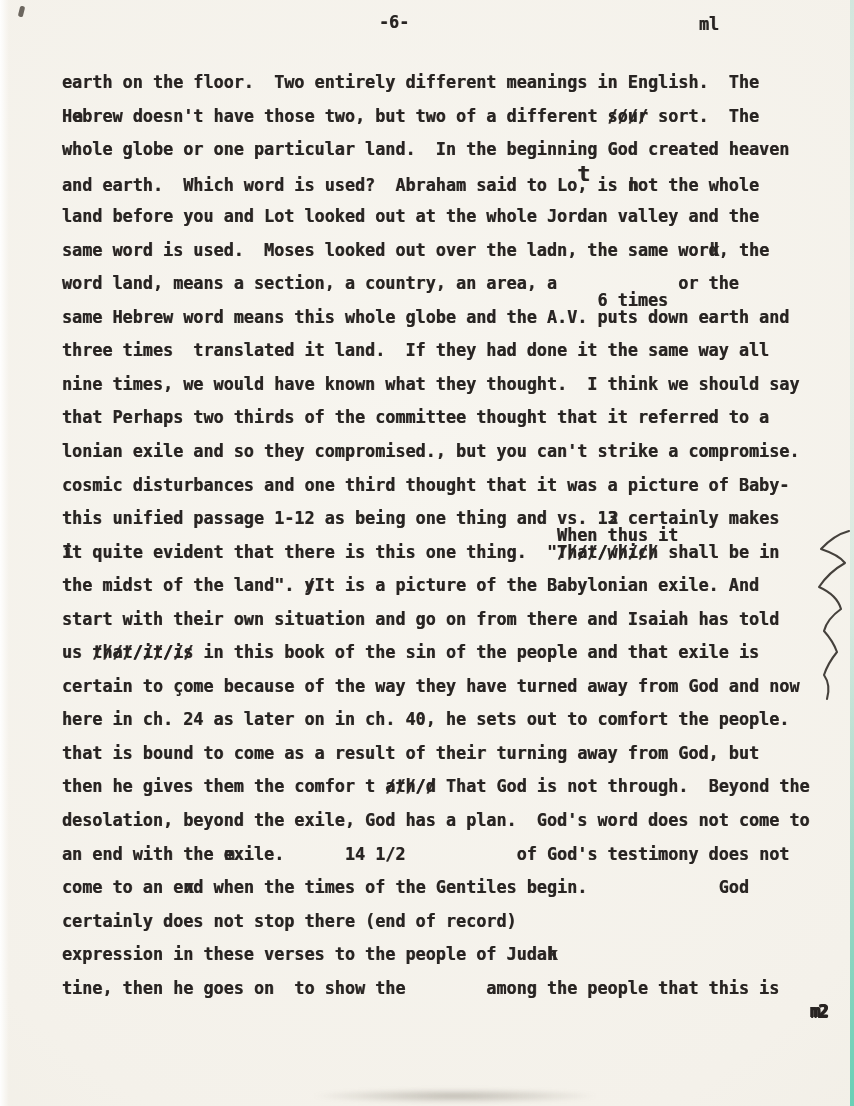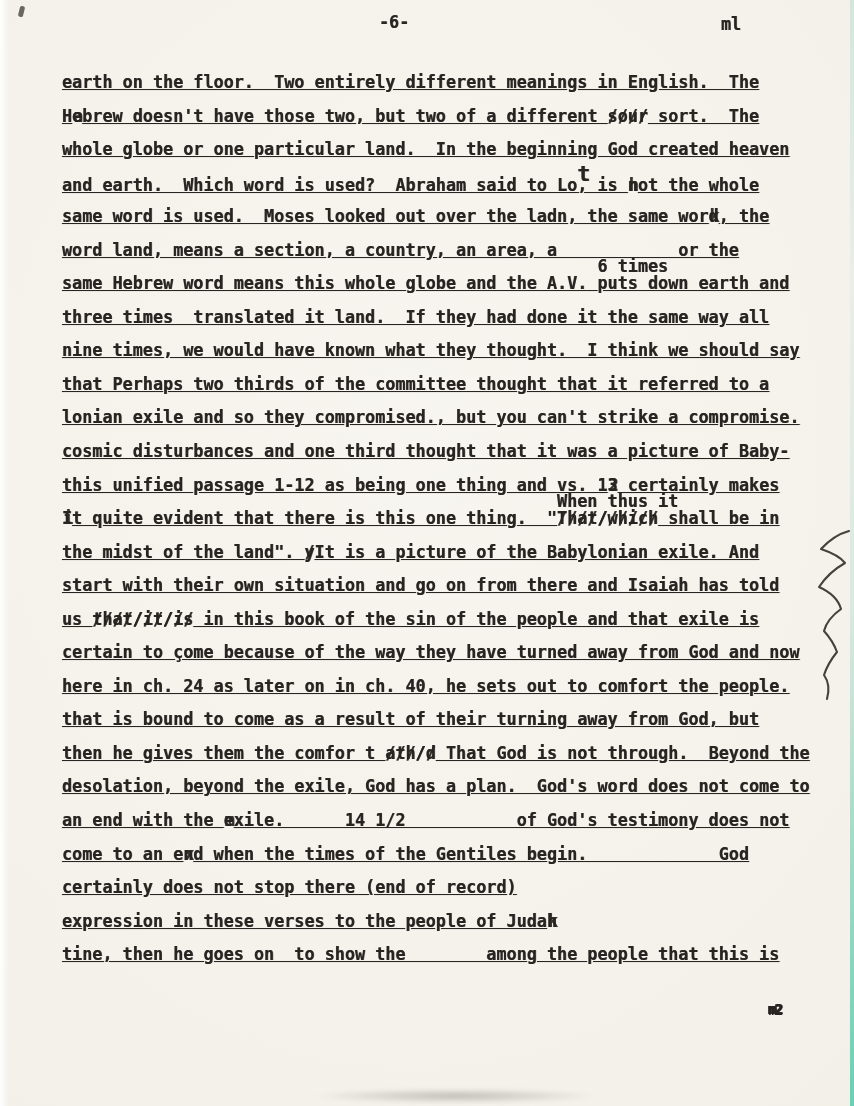--- a/index.html
+++ b/index.html
@@ -14,41 +14,41 @@
     color:#262220;
   }
   .ink{
     font-weight:bold;
     font-size:16.8px;
     color:#282422;
     text-shadow:0.4px 0 0 rgba(40,36,34,0.55), -0.3px 0.2px 0 rgba(40,36,34,0.3);
   }
   .header-row{position:absolute;top:12px;left:0;width:100%;height:30px;}
   .page-number{position:absolute;left:379px;top:0;}
-  .initials{position:absolute;left:721px;top:2px;}
+  .initials{position:absolute;left:699px;top:2px;}
   .doc{position:absolute;left:62px;top:66px;width:760px;}
   .doc .line{
-    height:33.55px;line-height:33.55px;white-space:pre;text-decoration:underline;
+    height:33.55px;line-height:33.55px;white-space:pre;
   }
   .xout{position:relative;display:inline-block;}
   .xout::after{
     content:attr(data-x);
     position:absolute;left:0;top:0;
     color:inherit;opacity:0.95;
   }
   .above{
     position:relative;display:inline-block;width:0;top:-1.02em;
     white-space:pre;overflow:visible;vertical-align:baseline;
   }
   .above.tall{top:-0.42em;font-size:1.3em;}
   .ovr{position:relative;display:inline-block;}
   .ovr i{position:absolute;left:0.06em;top:0;font-style:normal;opacity:0.92;}
   .margin-note{
-    position:absolute;left:768px;top:1001px;
-    font-size:14px;letter-spacing:-2px;
+    position:absolute;left:810px;top:1001px;
+    font-size:17px;letter-spacing:-2px;
     text-shadow:1px 0 0 #282422,0.5px 0.7px 0 #282422,-0.5px 0.3px 0 rgba(40,36,34,.8);
   }
   .squiggle{position:absolute;left:812px;top:522px;}
   .edge-left{
     position:absolute;left:0;top:0;bottom:0;width:9px;
     background:linear-gradient(to right, rgba(255,255,255,0.95), rgba(255,255,255,0));
   }
   .edge-right{
     position:absolute;right:0;top:0;bottom:0;width:4px;
     background:linear-gradient(to bottom,
@@ -78,20 +78,21 @@
   <div class="header-row">
     <span class="page-number ink">-6-</span>
     <span class="initials ink">ml</span>
   </div>
 
   <div class="doc ink">
       <div class="line"><span>earth on the floor.  Two entirely different meanings in English.  The</span></div>
       <div class="line"><span>H</span><span class="ovr">e<i>a</i></span><span>brew doesn't have those two, but two of a different </span><span class="xout" data-x="////">sour</span><span> sort.  The</span></div>
       <div class="line"><span>whole globe or one particular land.  In the beginning God created heaven</span></div>
       <div class="line"><span>and earth.  Which word is used?  Abraham said to Lo</span><span class="above tall">t</span><span>, is </span><span class="ovr">n<i>h</i></span><span>ot the whole</span></div>
+      <div class="line"><span>land before you and Lot looked out at the whole Jordan valley and the</span></div>
       <div class="line"><span>same word is used.  Moses looked out over the ladn, the same wor</span><span class="ovr">d<i>k</i></span><span>, the</span></div>
       <div class="line"><span>word land, means a section, a country, an area, a            or the</span></div>
       <div class="line"><span>same Hebrew word means this whole globe and the A.V. </span><span class="above">6 times</span><span>puts down earth and</span></div>
       <div class="line"><span>three times  translated it land.  If they had done it the same way all</span></div>
       <div class="line"><span>nine times, we would have known what they thought.  I think we should say</span></div>
       <div class="line"><span>that Perhaps two thirds of the committee thought that it referred to a</span></div>
       <div class="line"><span>lonian exile and so they compromised., but you can't strike a compromise.</span></div>
       <div class="line"><span>cosmic disturbances and one third thought that it was a picture of Baby-</span></div>
       <div class="line"><span>this unified passage 1-12 as being one thing and vs. 1</span><span class="ovr">3<i>2</i></span><span> certainly makes</span></div>
       <div class="line"><span class="ovr">I<i>i</i></span><span>t quite evident that there is this one thing.  "</span><span class="above">When thus it</span><span class="xout" data-x="//////////">That/which</span><span> shall be in</span></div>

